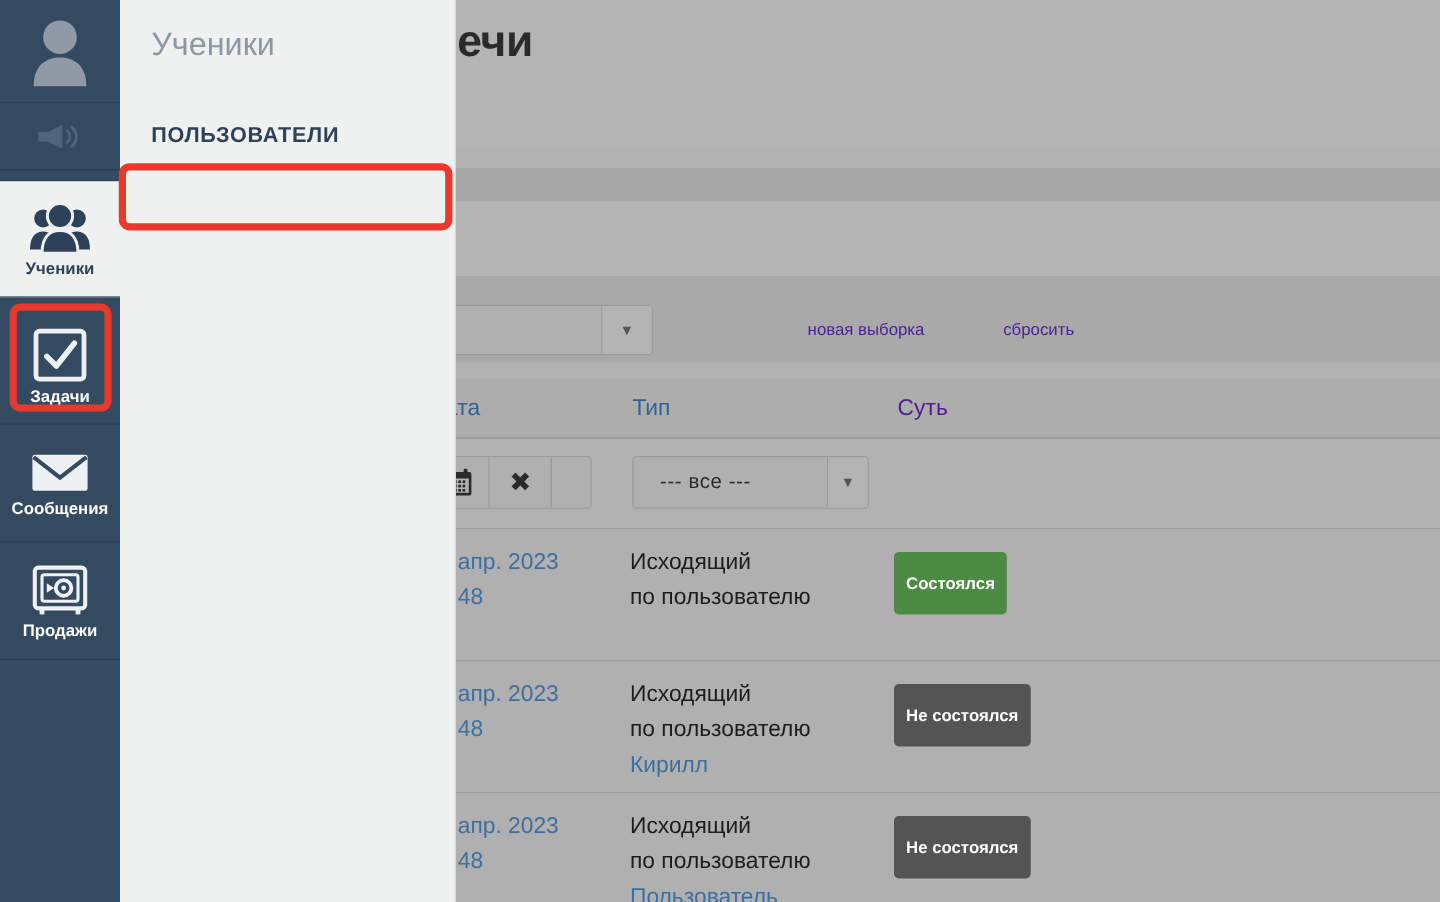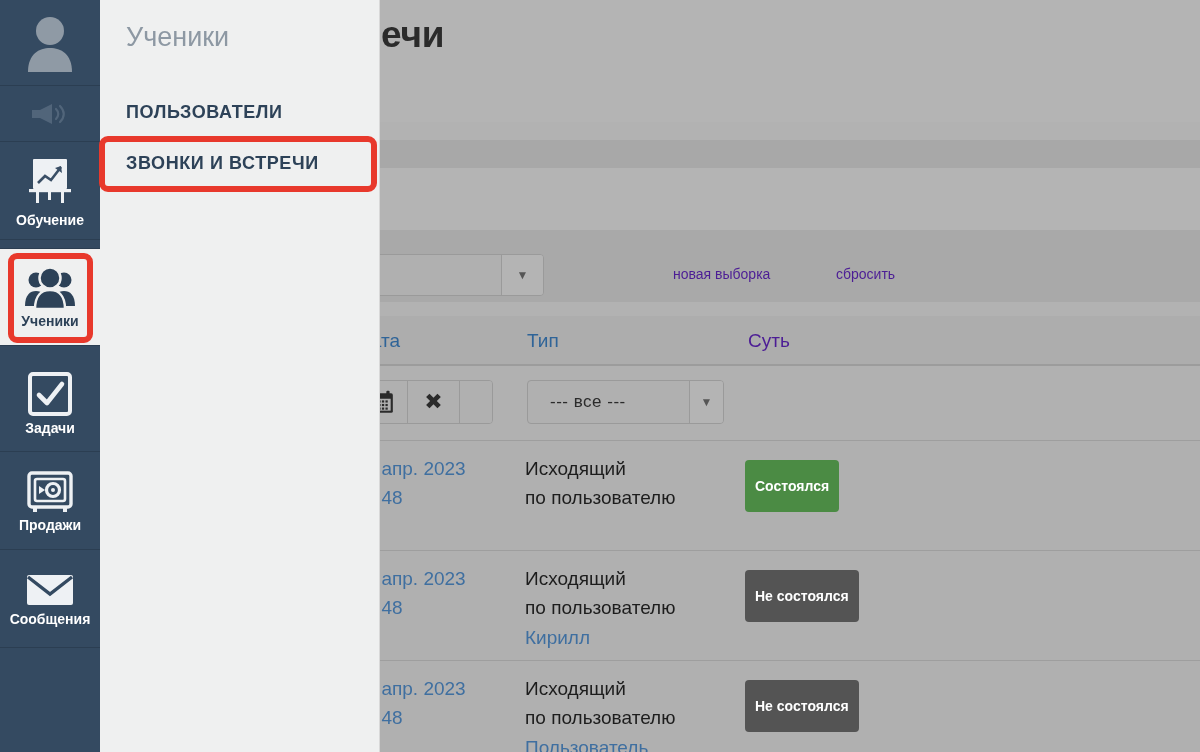--- a/index.html
+++ b/index.html
@@ -277,23 +277,20 @@
       <div class="badge fail">Не состоялся</div>
     </div>
 
   </div>
 
   <div class="panel">
     <div class="panel-title">Ученики</div>
     <div class="panel-item p1">
       <span>ПОЛЬЗОВАТЕЛИ</span>
     </div>
-    <div class="panel-item p2">
-      <span>ЗВОНКИ И ВСТРЕЧИ</span>
-    </div>
   </div>
 
   <div class="rail">
 
     <div class="rail-item avatar">
       <span class="ico">
         <svg width="52" height="58" viewBox="0 0 52 58" aria-hidden="true">
           <circle cx="26" cy="17" r="14" fill="#8f9aa5"></circle>
           <path d="M4 58 C4 40 15 34 26 34 C37 34 48 40 48 58 Z" fill="#8f9aa5"></path>
         </svg>
@@ -304,34 +301,20 @@
       <span class="ico">
         <svg width="40" height="24" viewBox="0 0 40 24" aria-hidden="true">
           <rect x="2" y="8" width="8" height="8" fill="#51657a"></rect>
           <path d="M10 8 L22 2 L22 22 L10 16 Z" fill="#51657a"></path>
           <path d="M26 7 C29 10 29 14 26 17" stroke="#51657a" stroke-width="2.2" fill="none" stroke-linecap="round"></path>
           <path d="M30 4 C35 9 35 15 30 20" stroke="#51657a" stroke-width="2.2" fill="none" stroke-linecap="round"></path>
         </svg>
       </span>
     </div>
 
-    <div class="rail-item std">
-      <span class="ico">
-        <svg width="54" height="54" viewBox="0 0 54 54" aria-hidden="true">
-          <rect x="10" y="4" width="34" height="30" rx="1" fill="#eef1f4"></rect>
-          <polyline points="15,28 22,21 28,25 38,12" stroke="#3a4f66" stroke-width="2.6" fill="none"></polyline>
-          <polygon points="38,11 39,18 32,13" fill="#3a4f66"></polygon>
-          <rect x="6" y="34" width="42" height="3.2" fill="#eef1f4"></rect>
-          <rect x="13" y="37" width="3" height="11" fill="#eef1f4"></rect>
-          <rect x="38" y="37" width="3" height="11" fill="#eef1f4"></rect>
-          <rect x="25" y="37" width="3" height="8" fill="#eef1f4"></rect>
-        </svg>
-      </span>
-      <span class="lbl">Обучение</span>
-    </div>
 
     <div class="rail-spacer"></div>
 
     <div class="rail-item std active">
       <span class="ico">
         <svg width="54" height="44" viewBox="0 0 54 44" aria-hidden="true">
           <circle cx="13" cy="14" r="7.5" fill="#2d4258"></circle>
           <path d="M2 40 C2 29 7 25 13 25 C19 25 24 29 24 40 Z" fill="#2d4258"></path>
           <circle cx="41" cy="14" r="7.5" fill="#2d4258"></circle>
           <path d="M30 40 C30 29 35 25 41 25 C47 25 52 29 52 40 Z" fill="#2d4258"></path>
@@ -345,46 +328,46 @@
     <div class="rail-spacer"></div>
 
     <div class="rail-item std">
       <span class="ico">
         <svg width="46" height="46" viewBox="0 0 46 46" aria-hidden="true">
           <rect x="3" y="3" width="40" height="40" rx="3" fill="none" stroke="#eef1f4" stroke-width="4"></rect>
           <polyline points="12,24 20,32 35,13" stroke="#eef1f4" stroke-width="4.6" fill="none" stroke-linecap="round" stroke-linejoin="round"></polyline>
         </svg>
       </span>
       <span class="lbl">Задачи</span>
+    </div>
+
+    <div class="rail-item std">
+      <span class="ico">
+        <svg width="50" height="36" viewBox="0 0 50 36" aria-hidden="true">
+          <rect x="2" y="3" width="46" height="30" rx="2" fill="#eef1f4"></rect>
+          <path d="M3 5 L25 22 L47 5" fill="none" stroke="#344a61" stroke-width="3.4"></path>
+        </svg>
+      </span>
+      <span class="lbl">Сообщения</span>
     </div>
 
     <div class="rail-item std">
       <span class="ico">
         <svg width="48" height="44" viewBox="0 0 48 44" aria-hidden="true">
           <rect x="3" y="3" width="42" height="34" rx="3" fill="none" stroke="#eef1f4" stroke-width="3.4"></rect>
           <rect x="9" y="9" width="30" height="22" rx="2" fill="none" stroke="#eef1f4" stroke-width="2.6"></rect>
           <circle cx="27" cy="20" r="6.5" fill="none" stroke="#eef1f4" stroke-width="3.2"></circle>
           <circle cx="27" cy="20" r="2" fill="#eef1f4"></circle>
           <polygon points="13,16 19,20 13,24" fill="#eef1f4"></polygon>
           <rect x="7" y="37" width="4" height="5" fill="#eef1f4"></rect>
           <rect x="37" y="37" width="4" height="5" fill="#eef1f4"></rect>
         </svg>
       </span>
       <span class="lbl">Продажи</span>
     </div>
 
-    <div class="rail-item std">
-      <span class="ico">
-        <svg width="50" height="36" viewBox="0 0 50 36" aria-hidden="true">
-          <rect x="2" y="3" width="46" height="30" rx="2" fill="#eef1f4"></rect>
-          <path d="M3 5 L25 22 L47 5" fill="none" stroke="#344a61" stroke-width="3.4"></path>
-        </svg>
-      </span>
-      <span class="lbl">Сообщения</span>
-    </div>
-
 
   </div>
 
   <div class="hl hl-menu"></div>
   <div class="hl hl-rail"></div>
 
 </div>
 
 </body></html>

